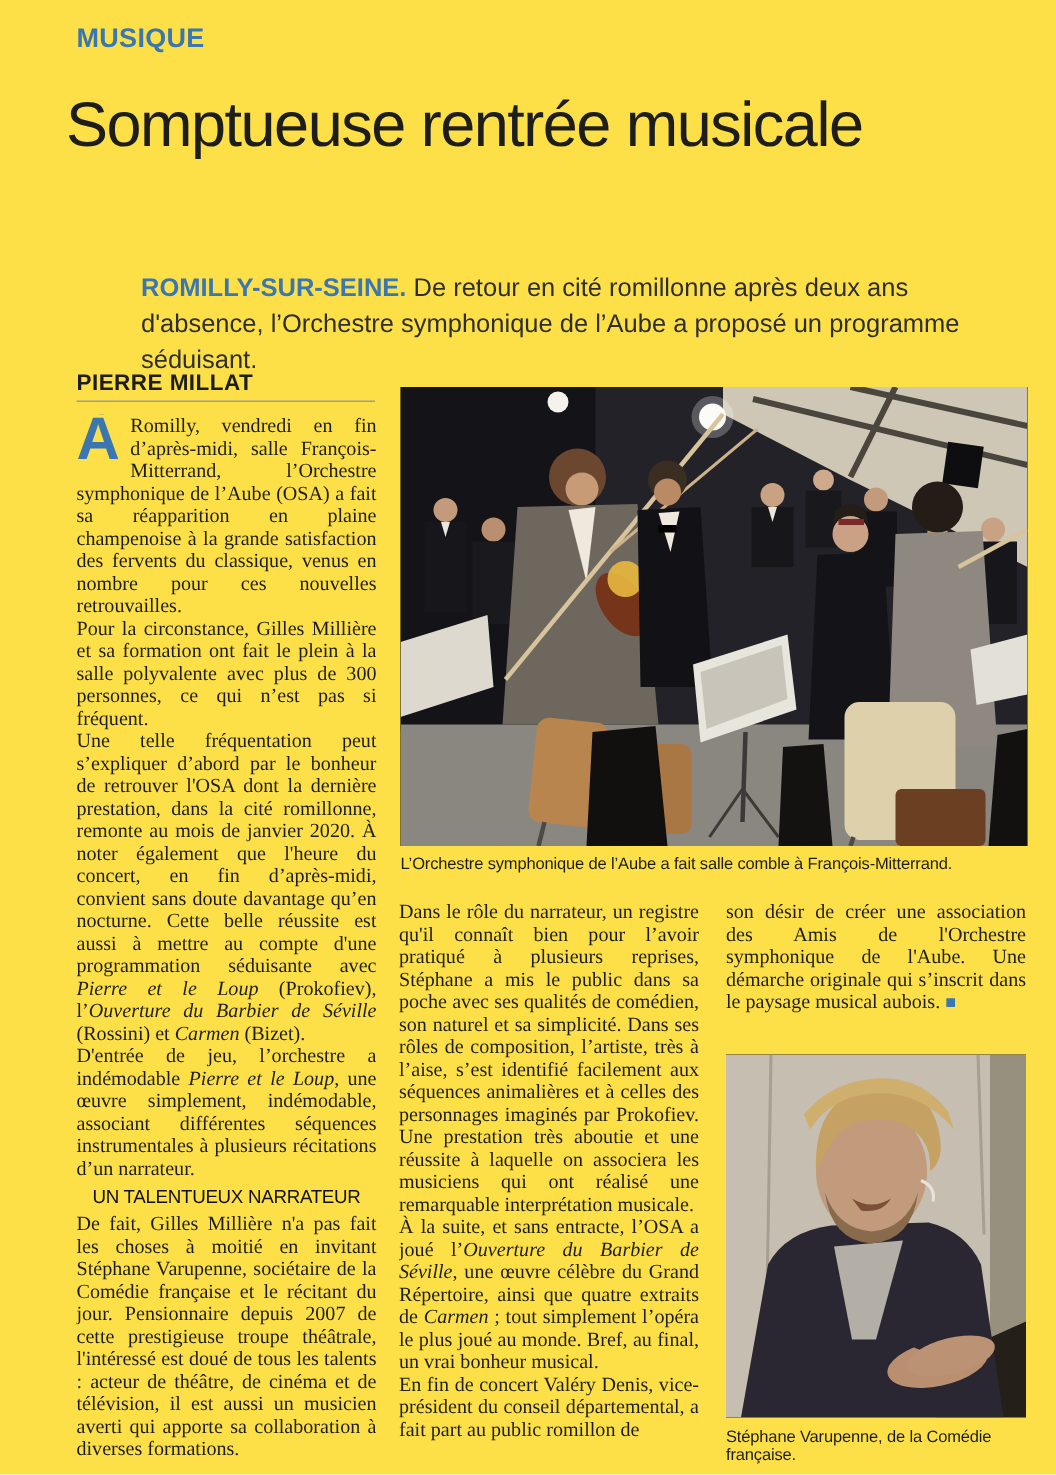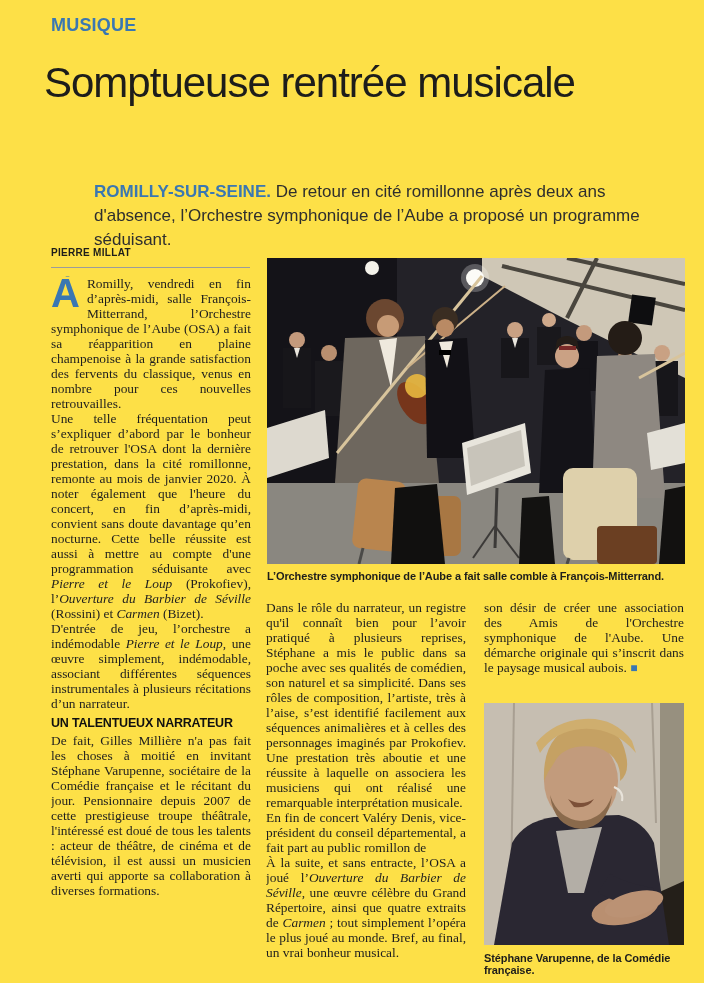--- a/index.html
+++ b/index.html
@@ -21,21 +21,21 @@
   .headline span { display:block; }
   .standfirst {
     position:absolute; left:51px; top:180px; width:592px;
     font-family:"Liberation Sans", sans-serif; font-size:17px;
     line-height:24px; color:#2e2e2e;margin-left:43px;
   }
   .standfirst .loc { font-weight:700; color:#3a77b2; }
   .byline {
     position:absolute; left:51px; top:247px;
     font-family:"Liberation Sans", sans-serif; font-weight:700;
-    font-size:10px; letter-spacing:0.3px; color:#1d1d1b;
+    font-size:15px; letter-spacing:0.3px; color:#1d1d1b;
   }
   .byline-rule {
     position:absolute; left:51px; top:267px; width:199px; height:1px;
     background:#9c9c9c;
   }
   .col {
     position:absolute; width:200px;
     font-size:13.4px; line-height:15px; text-align:justify;
     hyphens:auto; -webkit-hyphens:auto; overflow:hidden;
   }
@@ -43,31 +43,31 @@
   #col1 { left:51px; top:276px; height:704px; }
   #col2 { left:266px; top:600px; height:380px; }
   #col3 { left:484px; top:600px; height:90px; }
   .dropcap {
     float:left;
     font-family:"Liberation Sans", sans-serif; font-weight:700;
     font-size:40px; line-height:33px; color:#3a77b2;
     padding:1px 7px 0 0;
   }
   .subhead {
-    font-family:"Liberation Sans", sans-serif; font-weight:700;
+    font-family:"Liberation Sans", sans-serif; font-weight:400;
     font-size:12.5px; letter-spacing:-0.2px; color:#101010;
-    margin:5px 0 2px 0 !important; text-align:left;
+    margin:5px 0 2px 0 !important; text-align:center;
   }
   .endmark { color:#3a77b2; font-size:12px; }
   .photo { position:absolute; overflow:hidden; background:#1a1a1e; }
   #photo1 { left:267px; top:258px; width:418px; height:306px; }
   #photo2 { left:484px; top:703px; width:200px; height:242px; }
   .caption {
     position:absolute;
-    font-family:"Liberation Sans", sans-serif; font-weight:700;
+    font-family:"Liberation Sans", sans-serif; font-weight:400;
     font-size:11px; letter-spacing:-0.1px; color:#1d1d1b;
   }
   #caption1 { left:267px; top:570px; width:418px; }
   #caption2 { left:484px; top:952px; width:200px; }
 </style>
 </head>
 <body>
 
 <div class="page">
 
@@ -77,20 +77,21 @@
       <span>Somptueuse rentrée musicale</span>
     </h1>
 
   <div class="standfirst"><span class="loc">ROMILLY-SUR-SEINE.</span><span> De retour en cité romillonne après deux ans d'absence, l’Orchestre symphonique de l’Aube a proposé un programme séduisant.</span></div>
 
   <div class="byline">PIERRE MILLAT</div>
   <div class="byline-rule"></div>
 
   <div class="col" id="col1">
     <p><span class="dropcap">À</span><span><span>Romilly, vendredi en fin d’après-midi, salle François-Mitterrand, l’Orchestre symphonique de l’Aube (OSA) a fait sa réapparition en plaine champenoise à la grande satisfaction des fervents du classique, venus en nombre pour ces nouvelles retrouvailles.</span></span></p>
+    <p><span>Pour la circonstance, Gilles Millière et sa formation ont fait le plein à la salle polyvalente avec plus de 300 personnes, ce qui n’est pas si fréquent.</span></p>
     <p><span>Une telle fréquentation peut s’expliquer d’abord par le bonheur de retrouver l'OSA dont la dernière prestation, dans la cité romillonne, remonte au mois de janvier 2020. À noter également que l'heure du concert, en fin d’après-midi, convient sans doute davantage qu’en nocturne. Cette belle réussite est aussi à mettre au compte d'une programmation séduisante avec </span><i>Pierre et le Loup</i><span> (Prokofiev), l’</span><i>Ouverture du Barbier de Séville</i><span> (Rossini) et </span><i>Carmen</i><span> (Bizet).</span></p>
     <p><span>D'entrée de jeu, l’orchestre a indémodable </span><i>Pierre et le Loup</i><span>, une œuvre simplement, indémodable, associant différentes séquences instrumentales à plusieurs récitations d’un narrateur.</span></p>
     <p class="subhead">UN TALENTUEUX NARRATEUR</p>
     <p><span>De fait, Gilles Millière n'a pas fait les choses à moitié en invitant Stéphane Varupenne, sociétaire de la Comédie française et le récitant du jour. Pensionnaire depuis 2007 de cette prestigieuse troupe théâtrale, l'intéressé est doué de tous les talents : acteur de théâtre, de cinéma et de télévision, il est aussi un musicien averti qui apporte sa collaboration à diverses formations.</span></p>
   </div>
 
   <div class="photo" id="photo1">
     <svg width="418" height="306" viewBox="0 0 418 306" xmlns="http://www.w3.org/2000/svg">
       <rect width="418" height="306" fill="#232228"></rect>
       <rect x="0" y="0" width="130" height="230" fill="#141318"></rect>
@@ -178,22 +179,22 @@
         <polygon points="128,230 170,226 178,306 124,306" fill="#11100f"></polygon>
         <polygon points="255,240 282,238 288,306 252,306" fill="#131211"></polygon>
         <polygon points="398,232 418,228 418,306 392,306" fill="#121110"></polygon>
       </g>
     </svg>
   </div>
   <div class="caption" id="caption1">L’Orchestre symphonique de l’Aube a fait salle comble à François-Mitterrand.</div>
 
   <div class="col" id="col2">
     <p><span>Dans le rôle du narrateur, un registre qu'il connaît bien pour l’avoir pratiqué à plusieurs reprises, Stéphane a mis le public dans sa poche avec ses qualités de comédien, son naturel et sa simplicité. Dans ses rôles de composition, l’artiste, très à l’aise, s’est identifié facilement aux séquences animalières et à celles des personnages imaginés par Prokofiev. Une prestation très aboutie et une réussite à laquelle on associera les musiciens qui ont réalisé une remarquable interprétation musicale.</span></p>
+    <p><span>À la suite, et sans entracte, l’OSA a joué l’</span><i>Ouverture du Barbier de Séville</i><span>, une œuvre célèbre du Grand Répertoire, ainsi que quatre extraits de </span><i>Carmen</i><span> ; tout simplement l’opéra le plus joué au monde. Bref, au final, un vrai bonheur musical.</span></p>
     <p><span>En fin de concert Valéry Denis, vice-président du conseil départemental, a fait part au public romillon de</span></p>
-    <p><span>À la suite, et sans entracte, l’OSA a joué l’</span><i>Ouverture du Barbier de Séville</i><span>, une œuvre célèbre du Grand Répertoire, ainsi que quatre extraits de </span><i>Carmen</i><span> ; tout simplement l’opéra le plus joué au monde. Bref, au final, un vrai bonheur musical.</span></p>
   </div>
 
   <div class="col" id="col3">
     <p><span><span>son désir de créer une association des Amis de l'Orchestre symphonique de l'Aube. Une démarche originale qui s’inscrit dans le paysage musical aubois. </span></span><span class="endmark">■</span></p>
   </div>
 
   <div class="photo" id="photo2">
     <svg width="200" height="242" viewBox="0 0 200 242" xmlns="http://www.w3.org/2000/svg">
       <rect width="200" height="242" fill="#c6beb1"></rect>
       <g stroke="#a89f92" stroke-width="2">

